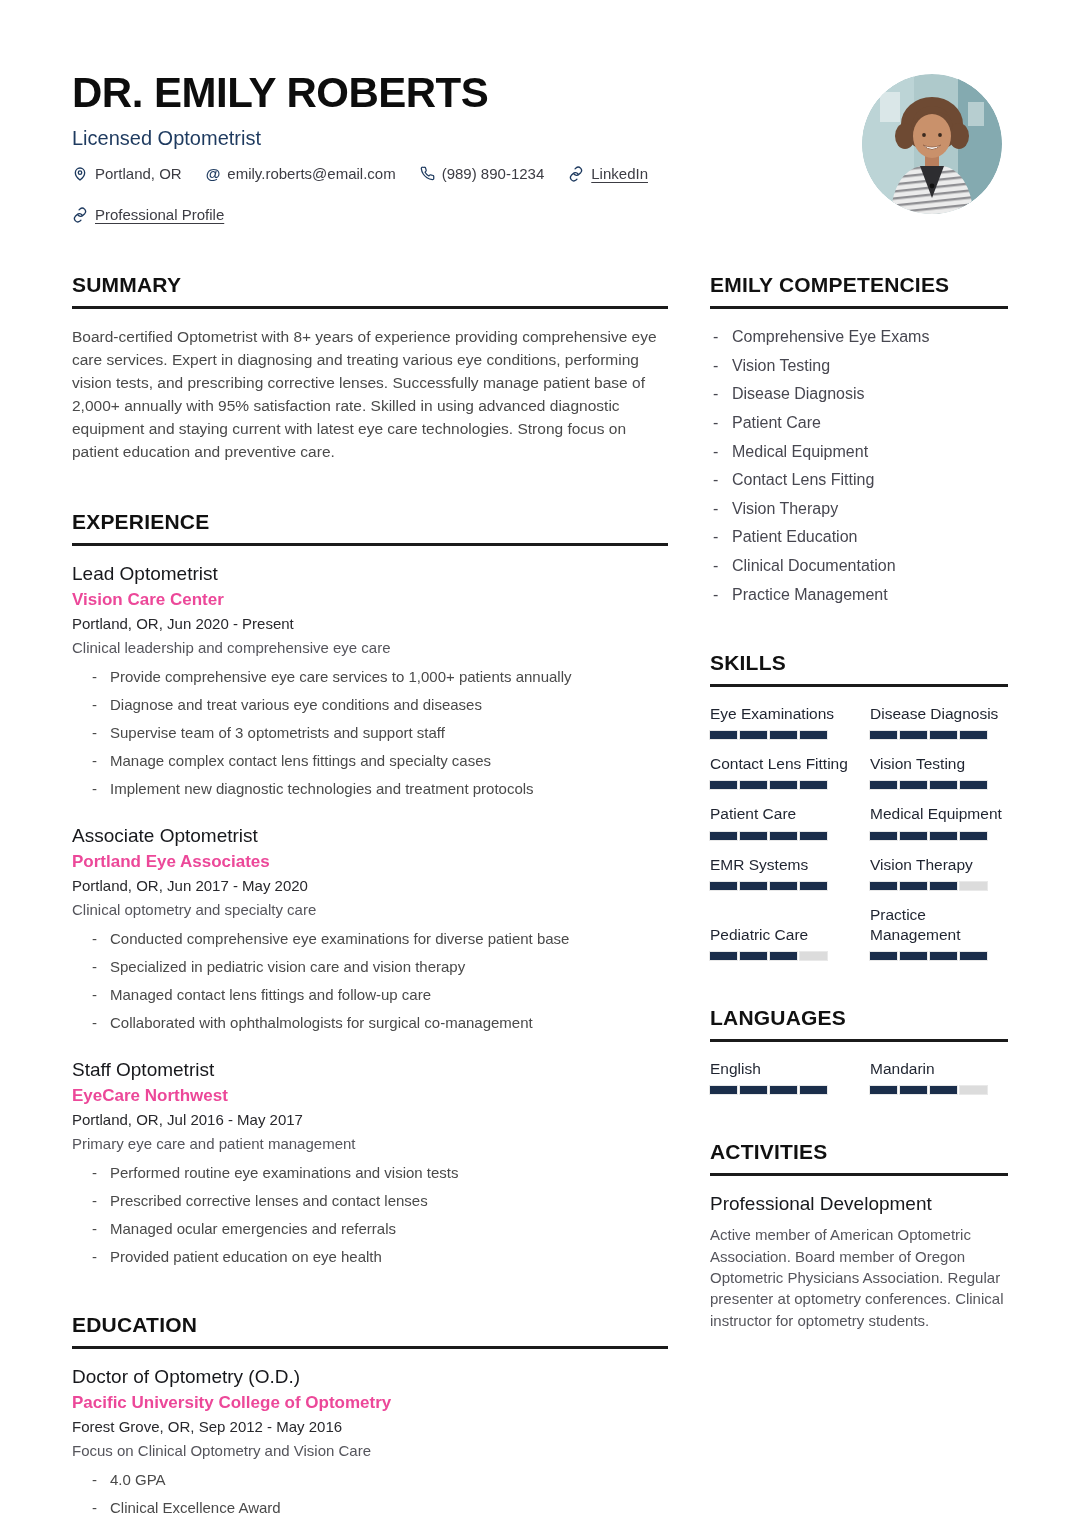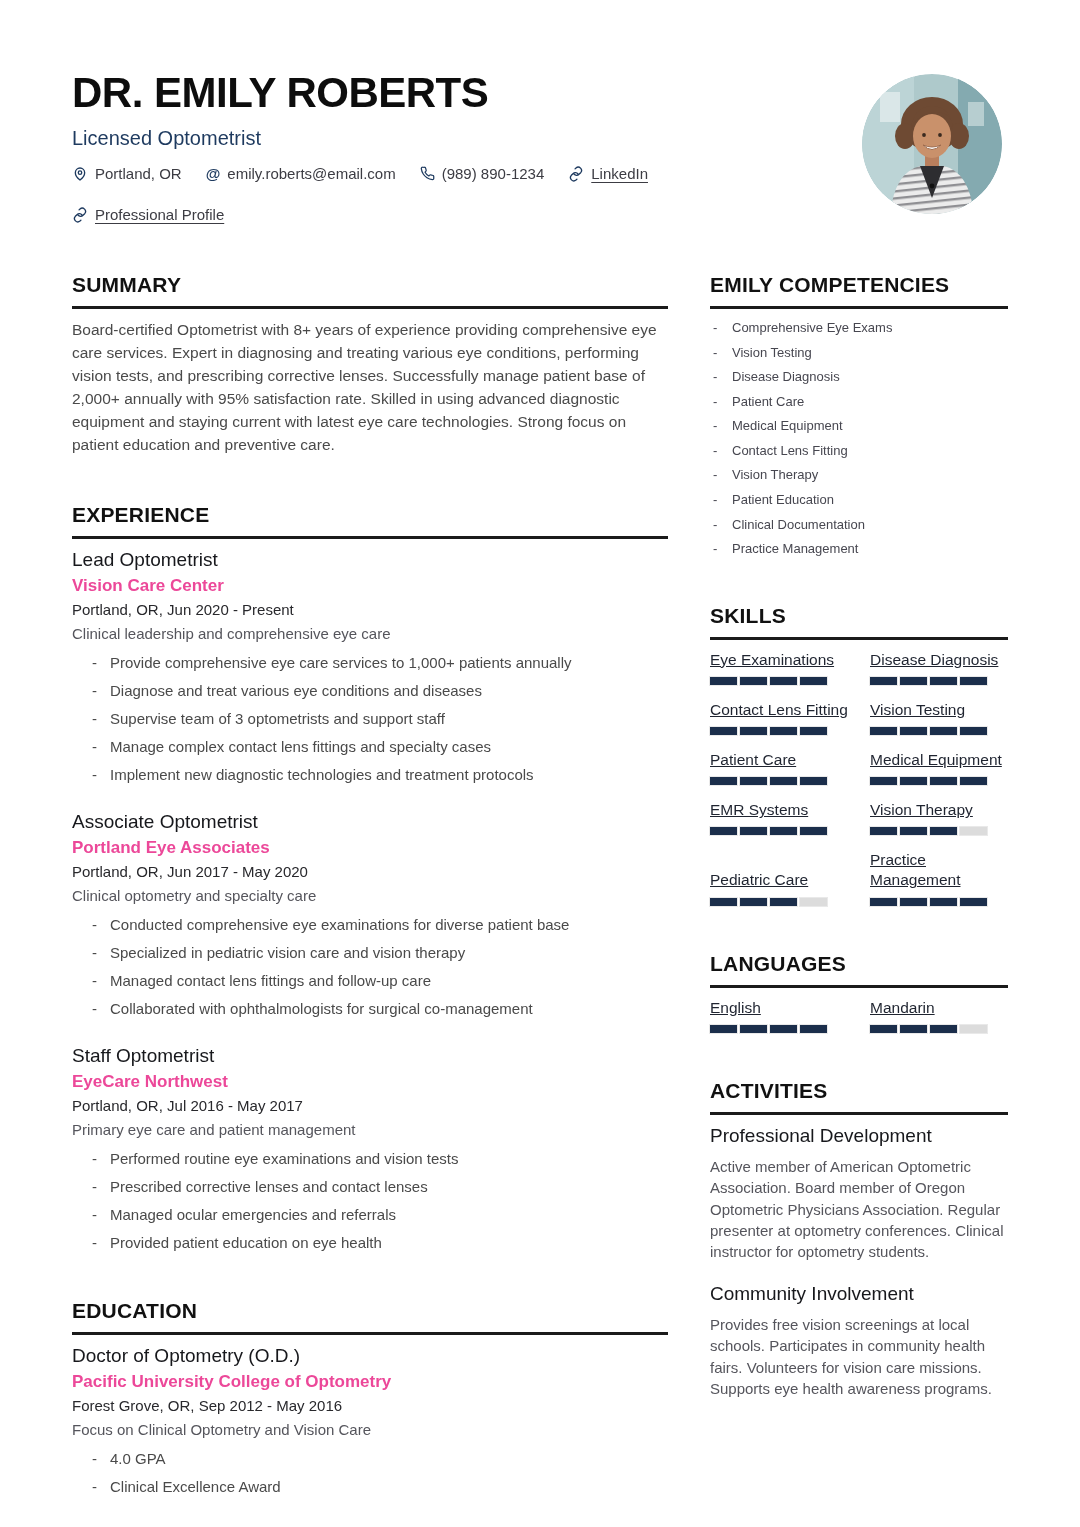--- a/index.html
+++ b/index.html
@@ -25,43 +25,43 @@
 
   
   .main { display:flex; gap:42px; margin-top:50px; }
   .col-left { width:596px; flex:0 0 596px; }
   .col-right { flex:1; min-width:0; }
 
   section { margin-top:46px; }
   section:first-child { margin-top:0; }
   h2.sec {
     font-size:21px; font-weight:700; color:#111111; letter-spacing:0.2px;
-    border-bottom:3px solid #1b1b1b; padding-bottom:9px; margin-bottom:10px;
+    border-bottom:3px solid #1b1b1b; padding-bottom:9px; margin-bottom:17px;
   }
 
   
   .summary-text { font-size:15.5px; line-height:1.48; color:#4a4a4a; }
 
   .job { margin-bottom:26px; }
   .job:last-child { margin-bottom:0; }
   .job-title { font-size:19px; font-weight:500; color:#17181c; }
   .job-company { font-size:17px; font-weight:600; color:#ec4899; margin-top:5px; }
   .job-meta { font-size:15px; color:#28282c; margin-top:5px; }
   .job-summary { font-size:15px; color:#55555c; margin-top:7px; }
   .bullets { margin-top:10px; }
   .bullet { position:relative; padding-left:38px; font-size:15px; line-height:1.4; color:#4a4a4a; margin-bottom:7px; }
   .bullet::before { content:"-"; position:absolute; left:20px; color:#4a4a4a; }
 
   
-  .comp-item { position:relative; padding-left:22px; font-size:13px; line-height:1.35; color:#474750; margin-bottom:7px; }
+  .comp-item { position:relative; padding-left:22px; font-size:16px; line-height:1.35; color:#474750; margin-bottom:7px; }
   .comp-item::before { content:"-"; position:absolute; left:3px; color:#474750; }
 
   .skill-grid { display:grid; grid-template-columns:140px 1fr; column-gap:20px; row-gap:15px; align-items:end; }
   .skill-cell { display:flex; flex-direction:column; justify-content:flex-end; }
-  .skill-label { font-size:15.5px; line-height:1.3; color:#1f2430;text-decoration:underline; }
+  .skill-label { font-size:15.5px; line-height:1.3; color:#1f2430; }
   .bar { display:flex; gap:3px; margin-top:7px; }
   .bar .seg { width:27px; height:8px; background:#dcdcdc; box-shadow:0 0 0 1px #e9e9e9; }
   .bar .seg.fill { background:#1b2e4b; }
 
   .act-title { font-size:19px; font-weight:500; color:#17181c; margin:20px 0 9px 0; }
   .act-title.first { margin-top:2px; }
   .act-text { font-size:15px; line-height:1.43; color:#55555c; }
 </style>
 </head>
 <body>
@@ -345,21 +345,17 @@
           </div>
         </div>
       </section>
 
       <section>
         <h2 class="sec">ACTIVITIES</h2>
         <div>
           <div class="act-title first">Professional Development</div>
           <p class="act-text">Active member of American Optometric Association. Board member of Oregon Optometric Physicians Association. Regular presenter at optometry conferences. Clinical instructor for optometry students.</p>
         </div>
-        <div>
-          <div class="act-title">Community Involvement</div>
-          <p class="act-text">Provides free vision screenings at local schools. Participates in community health fairs. Volunteers for vision care missions. Supports eye health awareness programs.</p>
-        </div>
       </section>
 
     </aside>
   </div>
 </div>
 
 </body></html>

